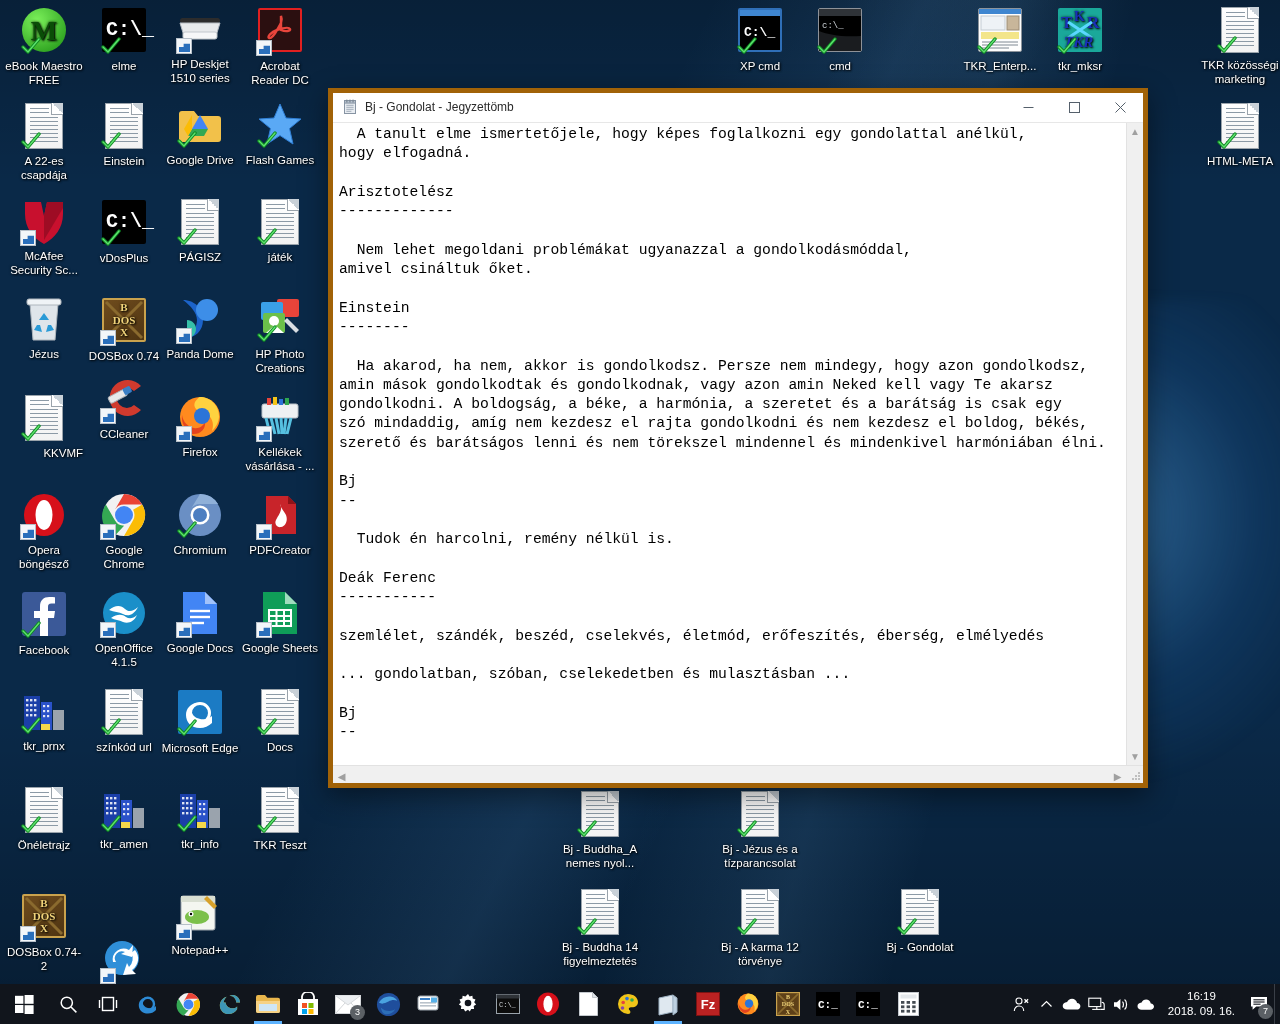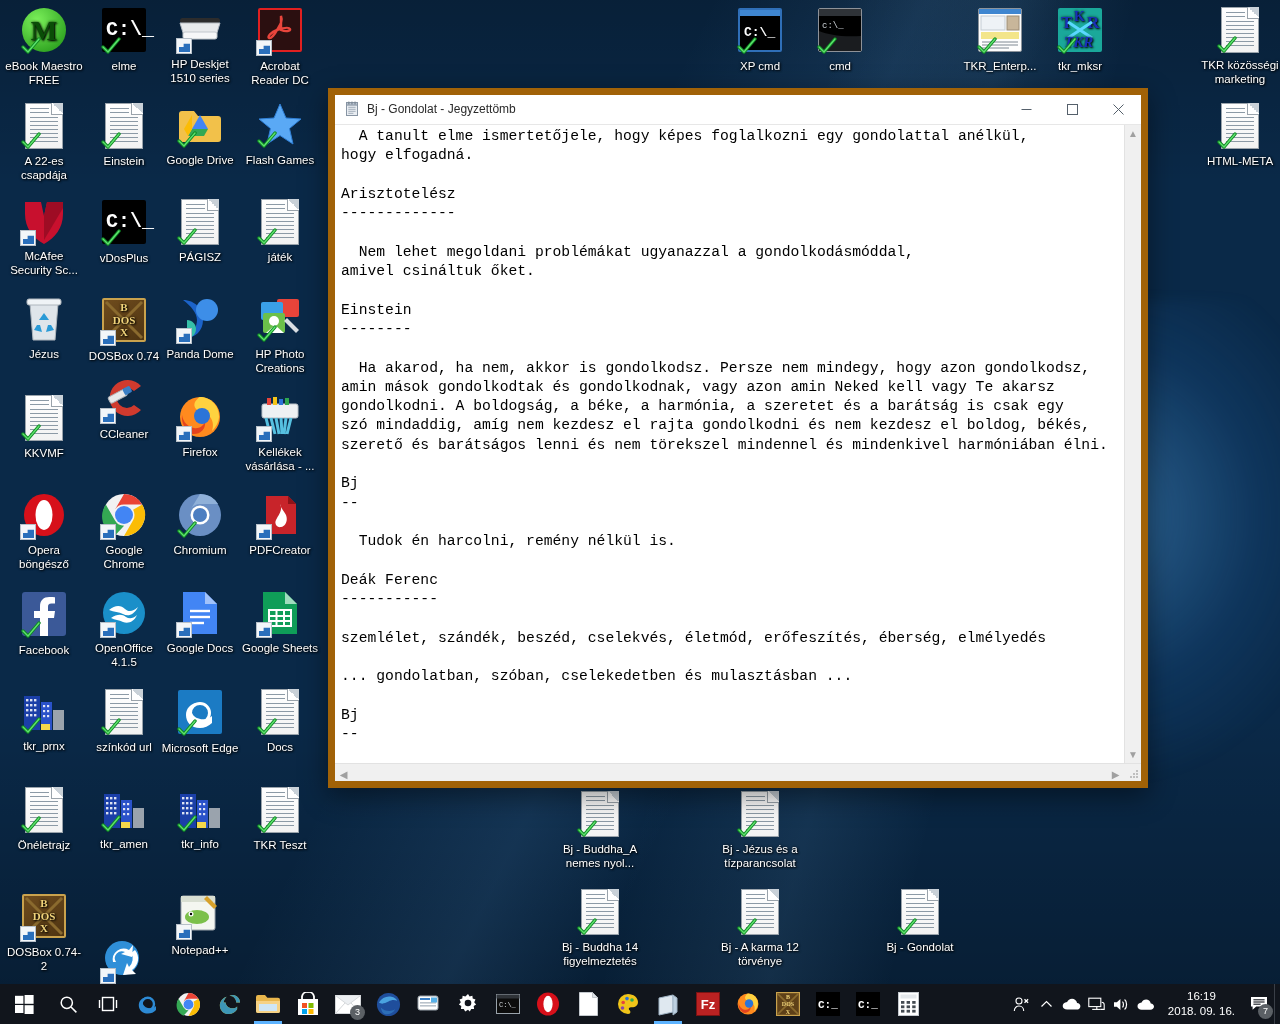--- a/index.html
+++ b/index.html
@@ -124,21 +124,21 @@
     text-shadow: none;
   }
   .circ { border-radius: 50%; }
 
   
   #notepad {
     position: absolute;
     left: 328px; top: 88px;
     width: 820px; height: 700px;
     background: #b91c1c;
-    border: 7px solid #a16207;
+    border: 5px solid #a16207;
     box-shadow: 0 8px 26px rgba(0,0,0,0.45);
     z-index: 20;
     display: flex; flex-direction: column;
   }
   #np-titlebar {
     height: 29px;
     background: #ffffff;
     display: flex; align-items: center;
     flex: 0 0 auto;
     border-bottom: 1px solid #ffffff;
@@ -482,21 +482,21 @@
             <path d="M9 37h18l-9-8z" fill="#fff"></path>
             <path d="M30 22l12 12-3 3-12-12z" fill="#d8dde2"></path>
           </svg><span class="chk">
             <svg width="20" height="20" viewBox="0 0 20 20">
               <path d="M2 11 L7 16 L18 3" fill="none" stroke="#0d8a22" stroke-width="3.4" stroke-linecap="round" stroke-linejoin="round"></path>
               <path d="M2 11 L7 16 L18 3" fill="none" stroke="#5fe06e" stroke-width="1.4" stroke-linecap="round" stroke-linejoin="round"></path>
             </svg>
           </span></div>
         <span class="label">HP Photo Creations</span>
       </div>
-      <div class="dicon" style="left: 4px; top: 394px;">
+      <div class="dicon" style="left: 4px; top: 394px; text-align: right;">
         <div class="glyph">
           <div class="ic-doc">
             <div class="lines top"></div>
             <div class="lines"></div>
           </div>
           <span class="chk">
             <svg width="20" height="20" viewBox="0 0 20 20">
               <path d="M2 11 L7 16 L18 3" fill="none" stroke="#0d8a22" stroke-width="3.4" stroke-linecap="round" stroke-linejoin="round"></path>
               <path d="M2 11 L7 16 L18 3" fill="none" stroke="#5fe06e" stroke-width="1.4" stroke-linecap="round" stroke-linejoin="round"></path>
             </svg>

